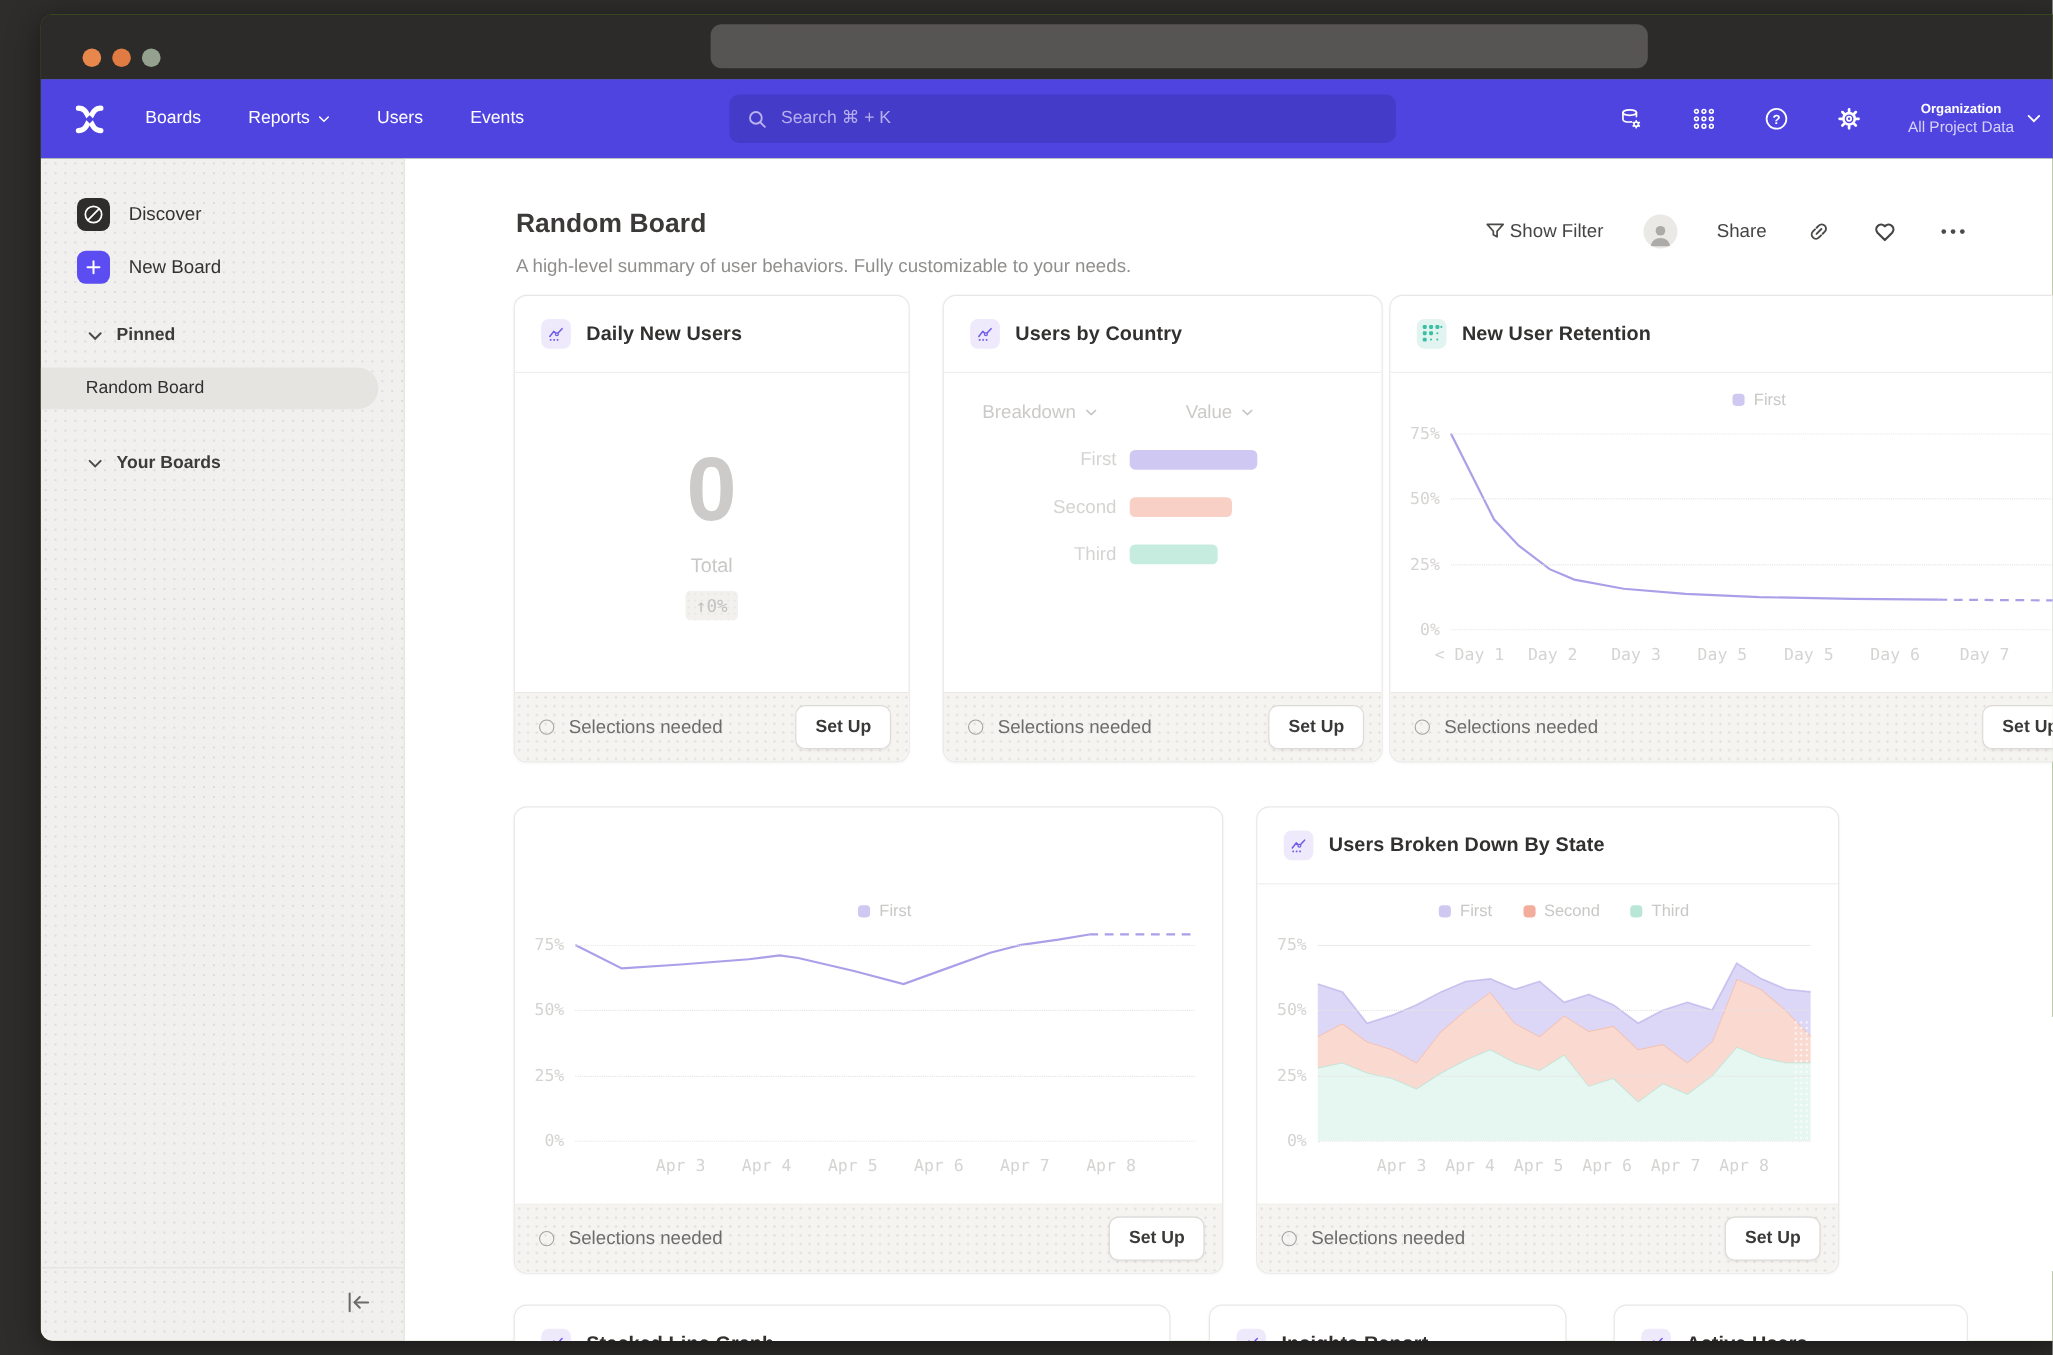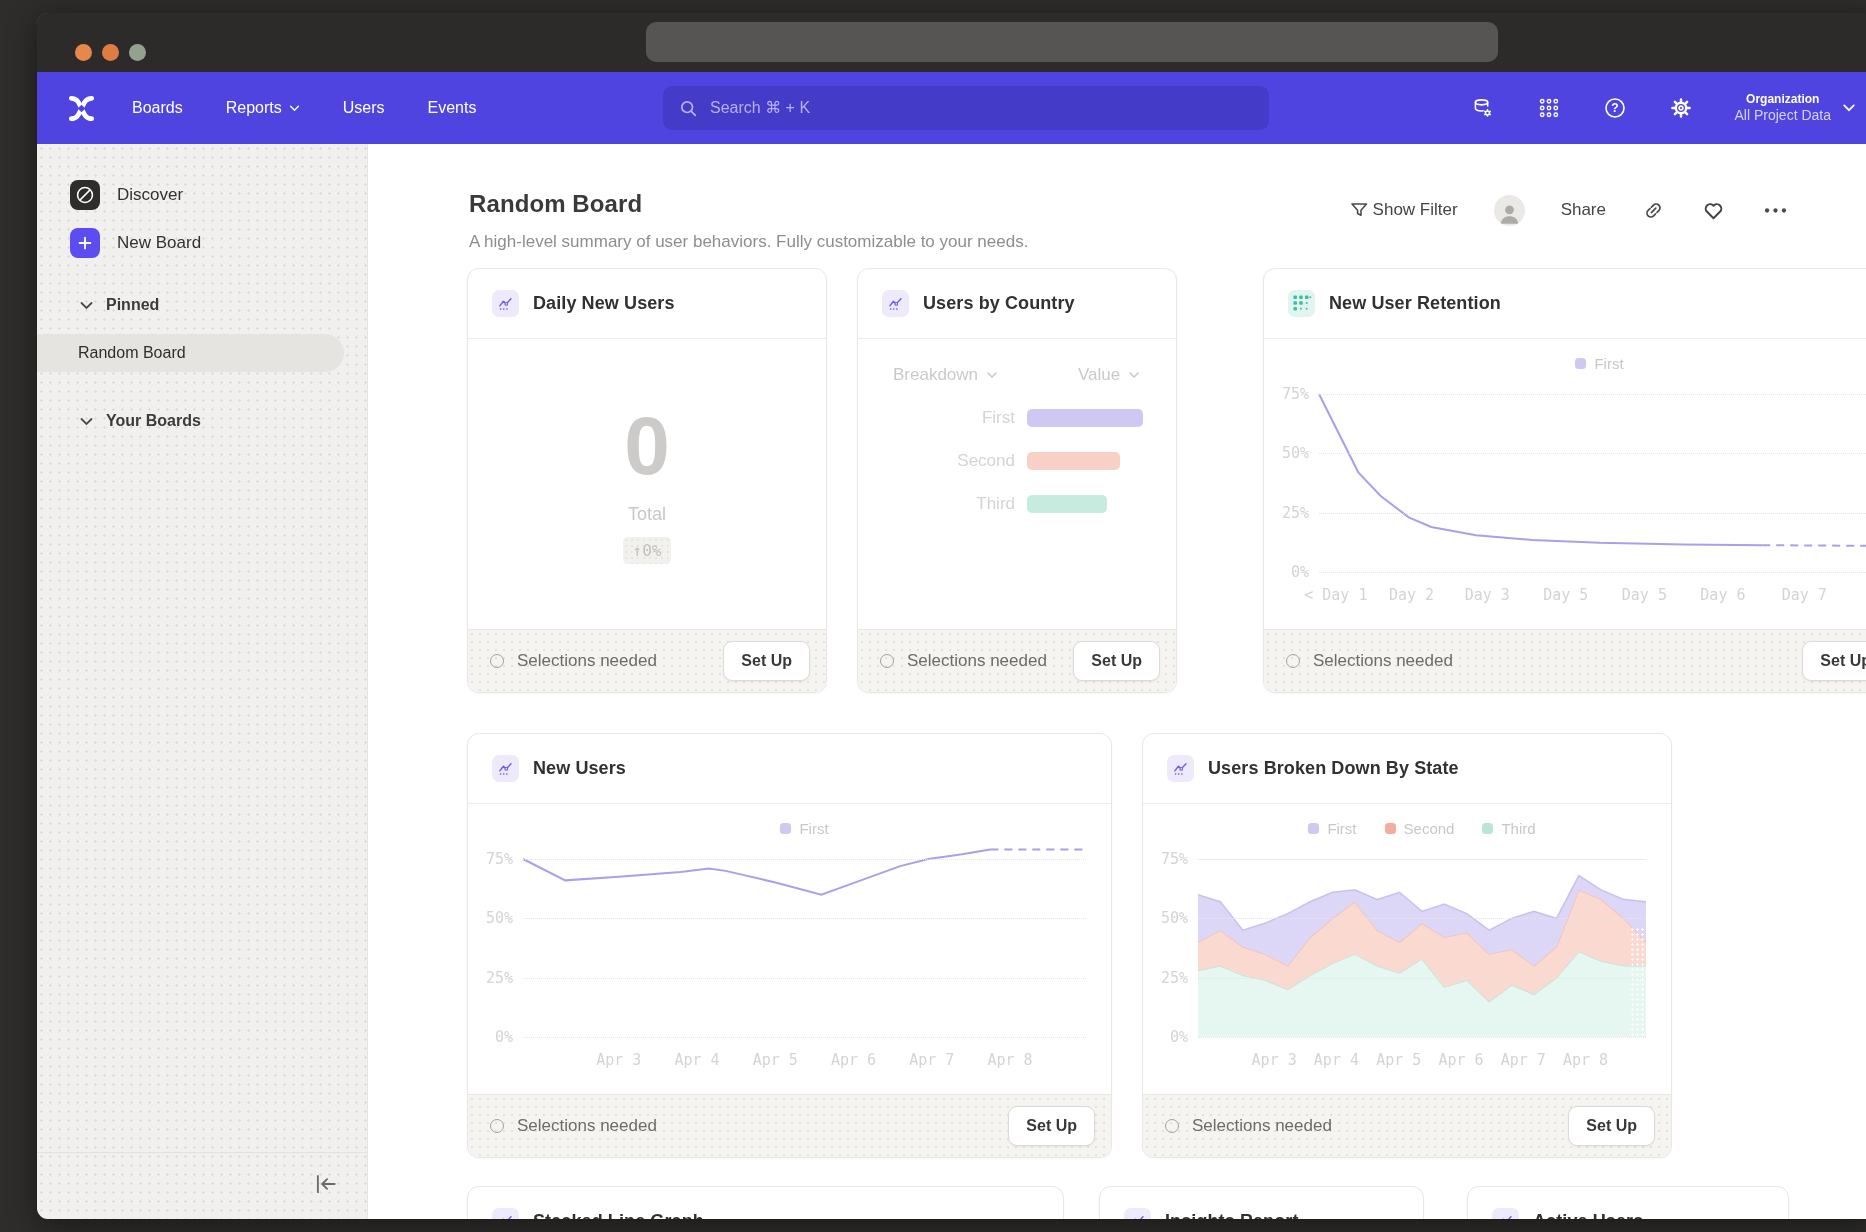--- a/index.html
+++ b/index.html
@@ -306,21 +306,21 @@
           <div class="kpi-total">Total</div>
           <div class="kpi-badge mono">↑0%</div>
         </div>
         <div class="card-footer">
             <span class="sel-circle"></span>
             <span class="sel-text">Selections needed</span>
             <button class="setup-btn">Set Up</button>
           </div>
       </div>
 
-      <div class="card" style="left:489px;top:124px;width:320px;height:425px;">
+      <div class="card" style="left:489px;top:124px;width:400px;height:425px;">
         <div class="card-header">
           <span class="cicon purple">
             <svg viewBox="0 0 18 18" width="17" height="17">
               <path d="M3 11.5L6.8 6.6l3 2.8L14.8 4" fill="none" stroke="#6f5cea" stroke-width="1.5" stroke-linecap="round" stroke-linejoin="round"></path>
               <circle cx="9.8" cy="9.4" r="1.4" fill="#eeeafc" stroke="#6f5cea" stroke-width="1.2"></circle>
               <rect x="3" y="14" width="1.7" height="1.7" rx=".5" fill="#6f5cea"></rect>
                 <rect x="6.3" y="14" width="1.7" height="1.7" rx=".5" fill="#6f5cea"></rect>
                 <rect x="9.6" y="14" width="1.7" height="1.7" rx=".5" fill="#6f5cea"></rect>
             </svg>
           </span>
@@ -409,32 +409,20 @@
             </div>
         </div>
         <div class="card-footer">
             <span class="sel-circle"></span>
             <span class="sel-text">Selections needed</span>
             <button class="setup-btn">Set Up</button>
           </div>
       </div>
 
       <div class="card" style="left:99px;top:589px;width:645px;height:425px;">
-        <div class="card-header">
-          <span class="cicon purple">
-            <svg viewBox="0 0 18 18" width="17" height="17">
-              <path d="M3 11.5L6.8 6.6l3 2.8L14.8 4" fill="none" stroke="#6f5cea" stroke-width="1.5" stroke-linecap="round" stroke-linejoin="round"></path>
-              <circle cx="9.8" cy="9.4" r="1.4" fill="#eeeafc" stroke="#6f5cea" stroke-width="1.2"></circle>
-              <rect x="3" y="14" width="1.7" height="1.7" rx=".5" fill="#6f5cea"></rect>
-                <rect x="6.3" y="14" width="1.7" height="1.7" rx=".5" fill="#6f5cea"></rect>
-                <rect x="9.6" y="14" width="1.7" height="1.7" rx=".5" fill="#6f5cea"></rect>
-            </svg>
-          </span>
-          <span class="card-title">New Users</span>
-        </div>
         <div class="card-chart" id="chart-newusers">
           <div class="legend">
               <span class="legend-item">
                 <span class="legend-chip tex" style="background: rgb(207, 201, 242);"></span>
                 <span class="legend-label">First</span>
               </span>
             </div>
           <div class="plotbox">
               <svg class="chartsvg" viewBox="0 0 100 100" preserveAspectRatio="none">
                 <path d="M0.00,0.00 L7.50,12.00 L17.00,10.00 L28.00,7.33 L33.00,5.33 L36.00,6.67 L45.00,13.33 L53.00,20.00 L60.00,12.00 L67.00,4.00 L72.00,0.00 L78.00,-2.67 L83.00,-5.33" fill="none" stroke="#a9a0e9" stroke-width="2" vector-effect="non-scaling-stroke"></path>

